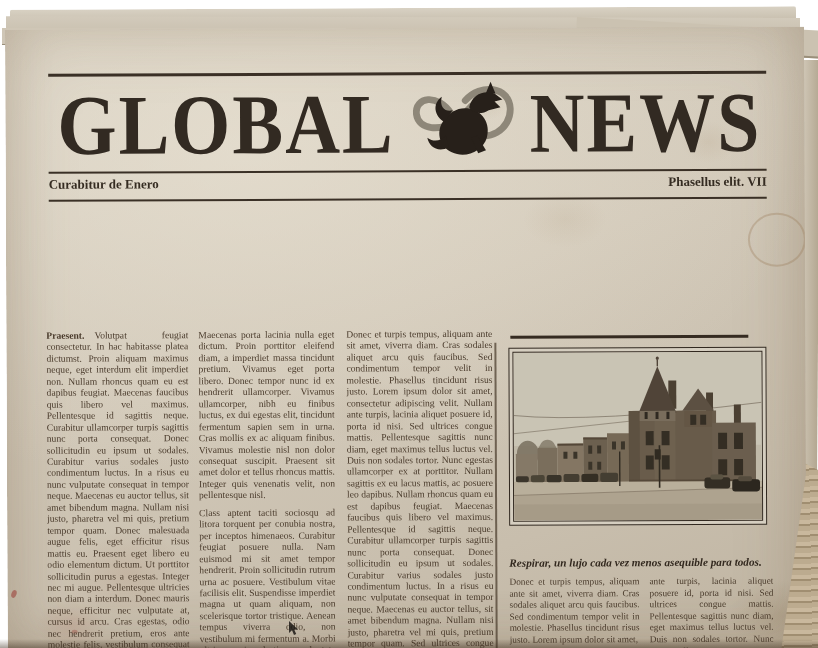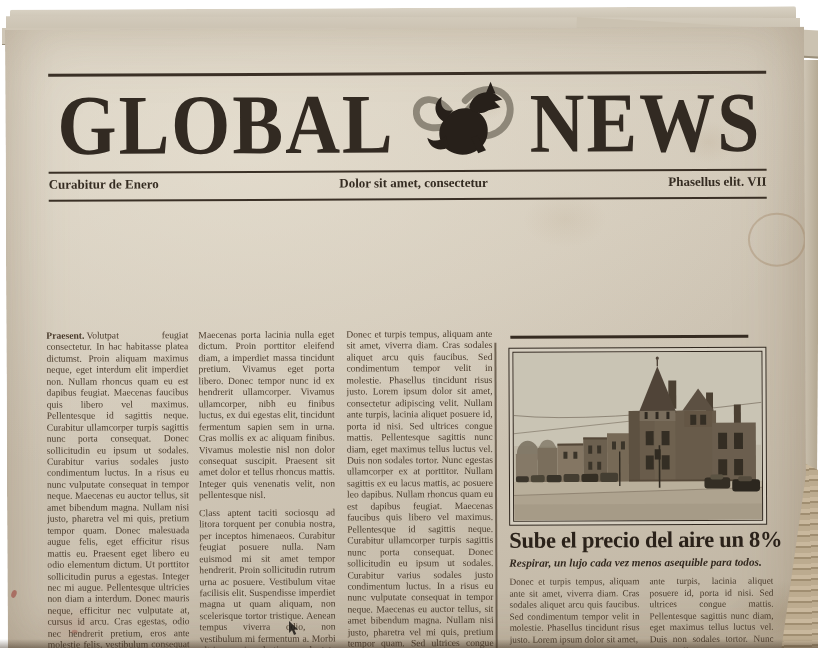--- a/index.html
+++ b/index.html
@@ -62,21 +62,21 @@
 
   .dateline { position:absolute; left:43px; top:147px; width:718px; display:flex;
               justify-content:space-between; font-weight:bold; font-size:13px; color:#352c22; }
 
   .newsp { position:absolute; top:300px; font-size:9.6px; line-height:11.45px; text-align:justify;
            color:#493a2b; overflow:hidden; }
   .newsp p { margin:0 0 6px 0; }
   .c1 { left:40px;  width:142px; height:348px; }
   .c2 { left:192px; width:136px; height:348px; }
   .c3 { left:340px; width:146px; height:348px; }
-  .lead { font-weight:bold; margin-right:2px; }
+  .lead { font-weight:bold; margin-right:10px; }
 
   .photo { position:absolute; left:502px; top:320px; width:258px; height:178px; box-sizing:border-box;
            border:1.5px solid #31281f; padding:3px; background:#d5cec0; }
   .photo-inner { width:100%; height:100%; border:1px solid #31281f; box-sizing:border-box; overflow:hidden; }
   .photo-inner svg { display:block; width:100%; height:100%; }
 
   .headline { position:absolute; left:502px; top:501px; width:262px; font-weight:bold;
               font-size:22.5px; letter-spacing:-0.3px; color:#2b221a; line-height:1.1; white-space:nowrap; }
   .subhead  { position:absolute; left:502px; top:529px; width:262px; font-weight:bold; font-style:italic;
               font-size:11.2px; color:#33291f; white-space:nowrap; }
@@ -120,21 +120,20 @@
         <path d="M 37 42 C 26 36, 24 23, 34 16 C 31 27, 38 32, 45 30 Z" fill="#27201a"></path>
         <path d="M 41 68 C 30 73, 21 68, 19 58 C 26 63, 33 61, 38 56 Z" fill="#27201a"></path>
         <path d="M 70 56 L 79 71 L 71 74 L 64 58 Z" fill="#27201a"></path>
       </svg>
       <span class="mast-word">NEWS</span>
     </div>
 
     <div class="rule r-m1"></div>
     <div class="dateline">
       <span>Curabitur de Enero</span>
-      <span>Dolor sit amet, consectetur</span>
       <span>Phasellus elit. VII</span>
     </div>
     <div class="rule r-m2"></div>
 
     <div class="newsp c1">
       <p><span class="lead">Praesent.</span><span>Volutpat feugiat consectetur. In hac habitasse platea dictumst. Proin aliquam maximus neque, eget interdum elit imperdiet non. Nullam rhoncus quam eu est dapibus feugiat. Maecenas faucibus quis libero vel maximus. Pellentesque id sagittis neque. Curabitur ullamcorper turpis sagittis nunc porta consequat. Donec sollicitudin eu ipsum ut sodales. Curabitur varius sodales justo condimentum luctus. In a risus eu nunc vulputate consequat in tempor neque. Maecenas eu auctor tellus, sit amet bibendum magna. Nullam nisi justo, pharetra vel mi quis, pretium tempor quam. Donec malesuada augue felis, eget efficitur risus mattis eu. Praesent eget libero eu odio elementum dictum. Ut porttitor sollicitudin purus a egestas. Integer nec mi augue. Pellentesque ultricies non diam a interdum. Donec mauris neque, efficitur nec vulputate at, cursus id arcu. Cras egestas, odio nec hendrerit pretium, eros ante molestie felis, vestibulum consequat nunc ipsum nec nisl. Integer molestie elementum nisi, vel varius nisi. Cras fermentum, enim ut eleifend maximus,</span></p>
     </div>
     <div class="newsp c2">
       <p>Maecenas porta lacinia nulla eget dictum. Proin porttitor eleifend diam, a imperdiet massa tincidunt pretium. Vivamus eget porta libero. Donec tempor nunc id ex hendrerit ullamcorper. Vivamus ullamcorper, nibh eu finibus luctus, ex dui egestas elit, tincidunt fermentum sapien sem in urna. Cras mollis ex ac aliquam finibus. Vivamus molestie nisl non dolor consequat suscipit. Praesent sit amet dolor et tellus rhoncus mattis. Integer quis venenatis velit, non pellentesque nisl.</p>
       <p>Class aptent taciti sociosqu ad litora torquent per conubia nostra, per inceptos himenaeos. Curabitur feugiat posuere nulla. Nam euismod mi sit amet tempor hendrerit. Proin sollicitudin rutrum urna ac posuere. Vestibulum vitae facilisis elit. Suspendisse imperdiet magna ut quam aliquam, non scelerisque tortor tristique. Aenean tempus viverra odio, non vestibulum mi fermentum a. Morbi ultrices orci molestie ex vulputate tincidunt. Sed vulputate libero nulla, at pulvinar ante cursus sed. Suspendisse sit amet ultrices erat. Donec iaculis fermen-</p>
@@ -213,21 +212,20 @@
           <rect x="226" y="123" width="14" height="5" rx="2" fill="#554c3f"></rect>
           <rect x="146" y="92" width="1.6" height="42" fill="#2f2921"></rect>
           <rect x="142" y="96" width="6" height="10" fill="#2f2921"></rect>
           <rect x="106" y="98" width="1.4" height="34" fill="#2f2921"></rect>
           <rect x="0" y="0" width="250" height="166" fill="#4a3c2a" opacity="0.06"></rect>
           <rect x="0" y="150" width="250" height="16" fill="#8b7f6c" opacity="0.22"></rect>
         </svg>
       </div>
     </div>
 
-    <div class="headline">Sube el precio del aire un 8%</div>
     <div class="subhead">Respirar, un lujo cada vez menos asequible para todos.</div>
     <div class="ac acl">Donec et turpis tempus, aliquam ante sit amet, viverra diam. Cras sodales aliquet arcu quis faucibus. Sed condimentum tempor velit in molestie. Phasellus tincidunt risus justo. Lorem ipsum dolor sit amet,</div>
     <div class="ac acr">ante turpis, lacinia aliquet posuere id, porta id nisi. Sed ultrices congue mattis. Pellentesque sagittis nunc diam, eget maximus tellus luctus vel. Duis non sodales tortor. Nunc egestas ullamcorper ex at</div>
   </div>
 
   <svg class="cursor" width="12" height="16" viewBox="0 0 12 16">
     <polygon points="1,0 1,12 4,9.3 6,14 8.2,13 6.2,8.6 10,8.4" fill="#1d1a16" opacity="0.85"></polygon>
   </svg>
   <div class="bshade"></div>
 </div>

